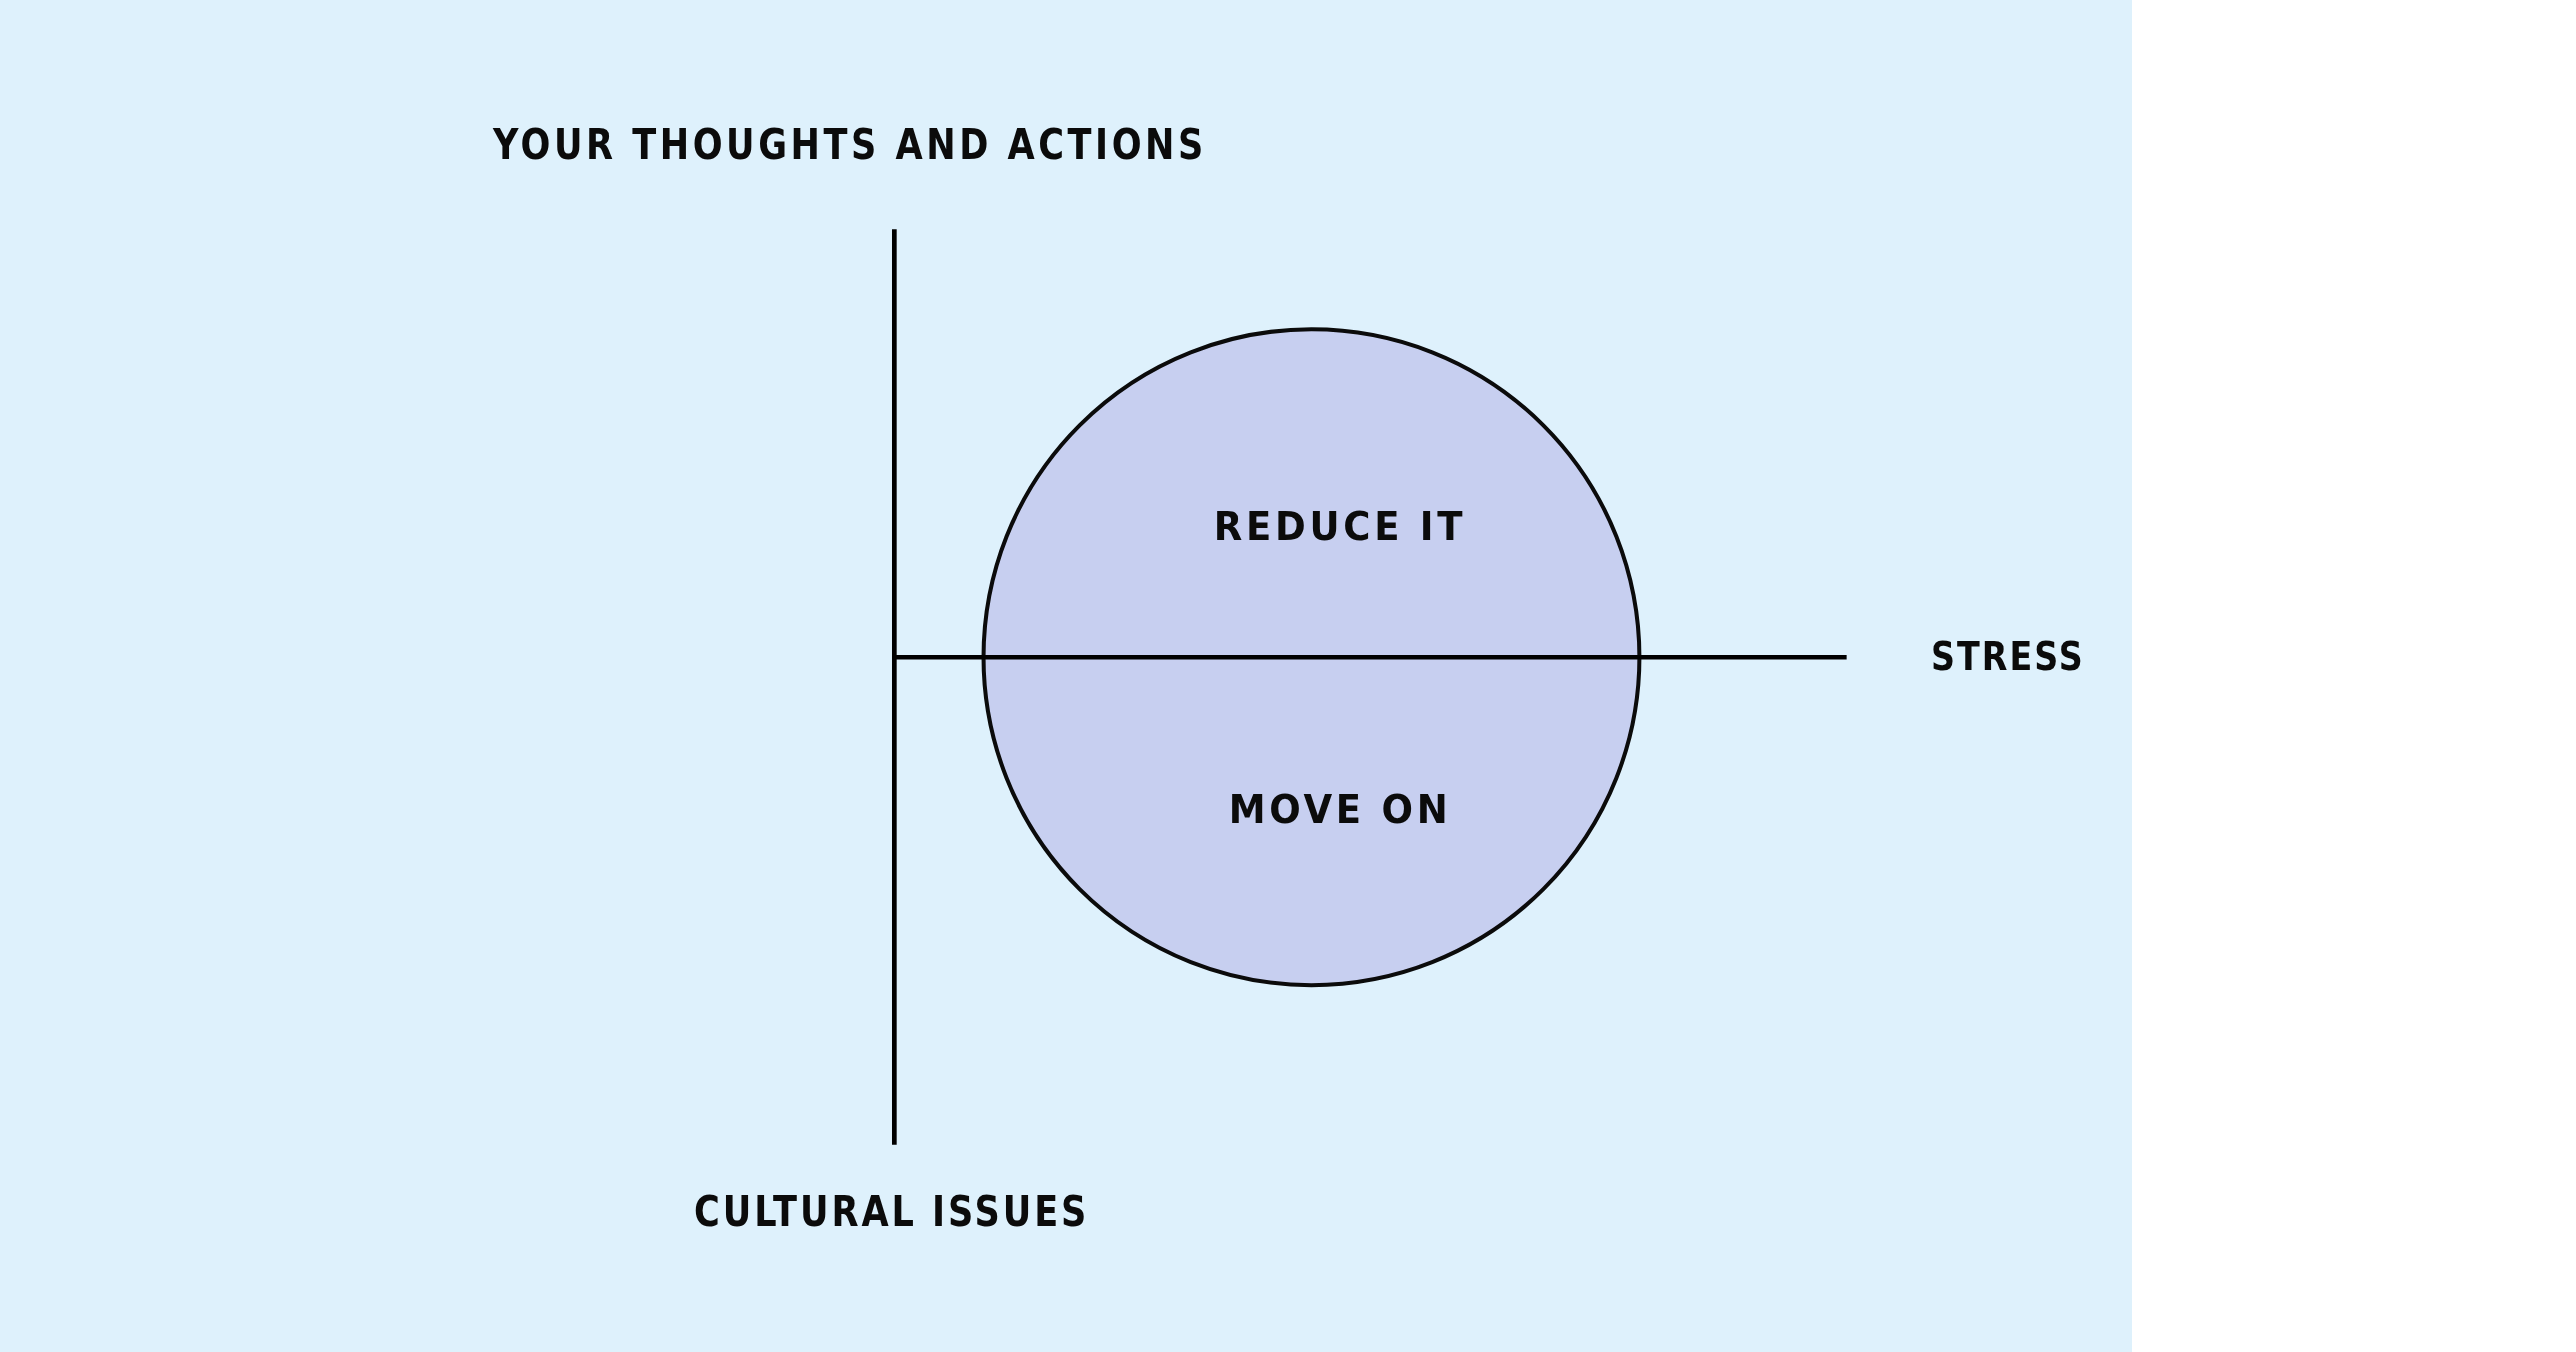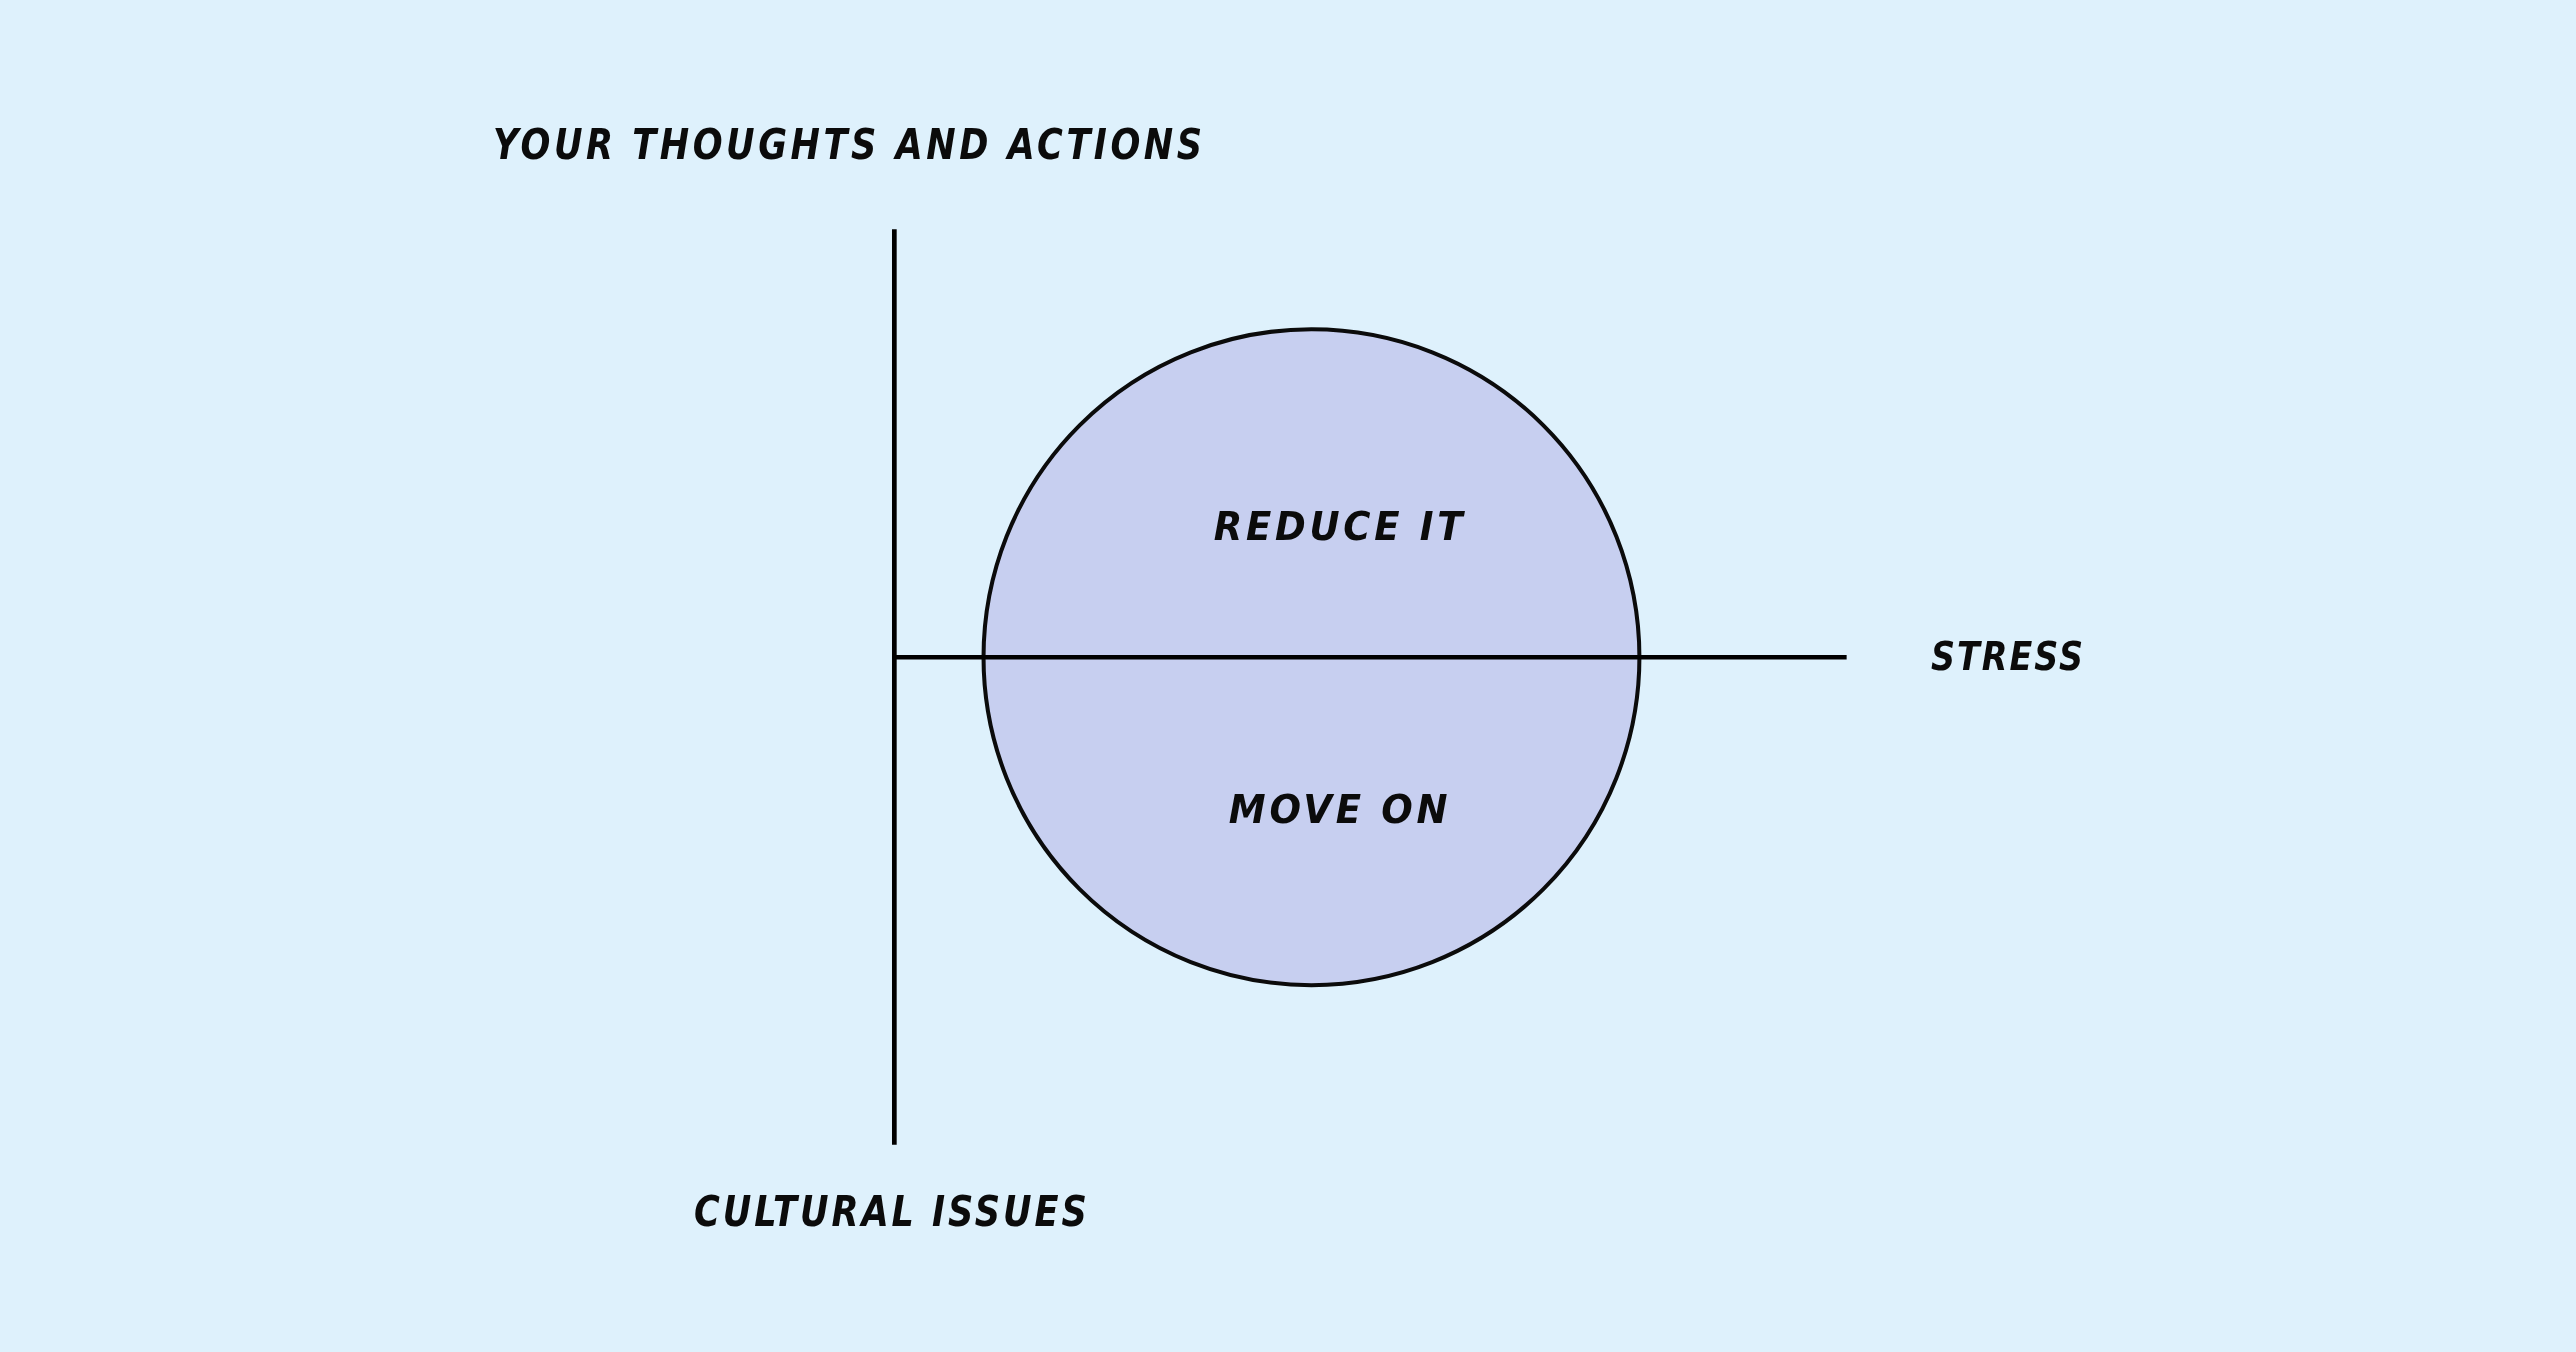--- a/index.html
+++ b/index.html
@@ -8,24 +8,23 @@
     padding: 0;
   }
   body {
     width: 2576px;
     height: 1352px;
     overflow: hidden;
     font-family: "DejaVu Sans", sans-serif;
   }
   #canvas {
     position: relative;
-    width: 2576px;
+    width: 2132px;
     height: 1352px;
     background: #def1fc;
-    font-style: italic;
   }
   #diagram-svg {
     position: absolute;
     inset: 0;
     width: 2576px;
     height: 1352px;
     display: block;
   }
   .label {
     position: absolute;

